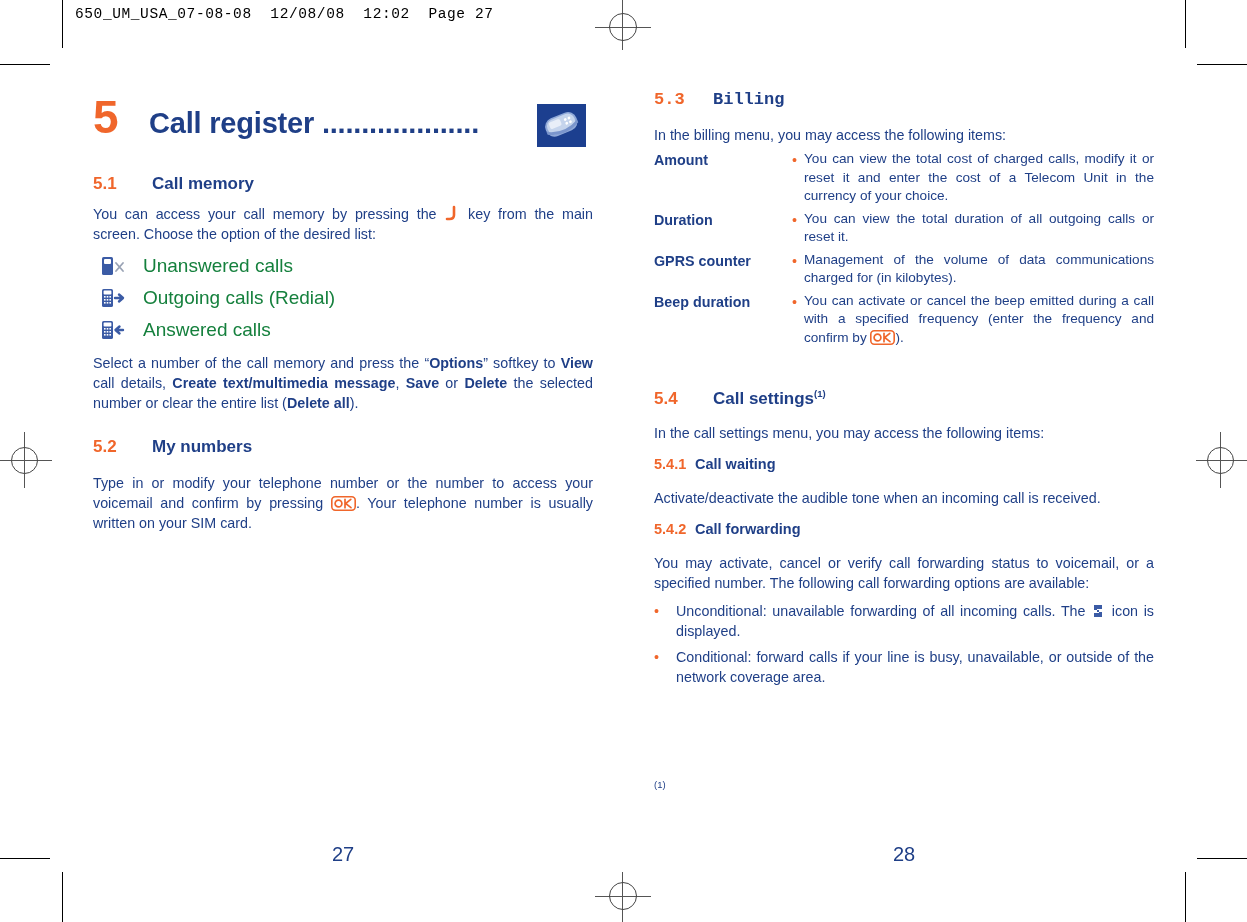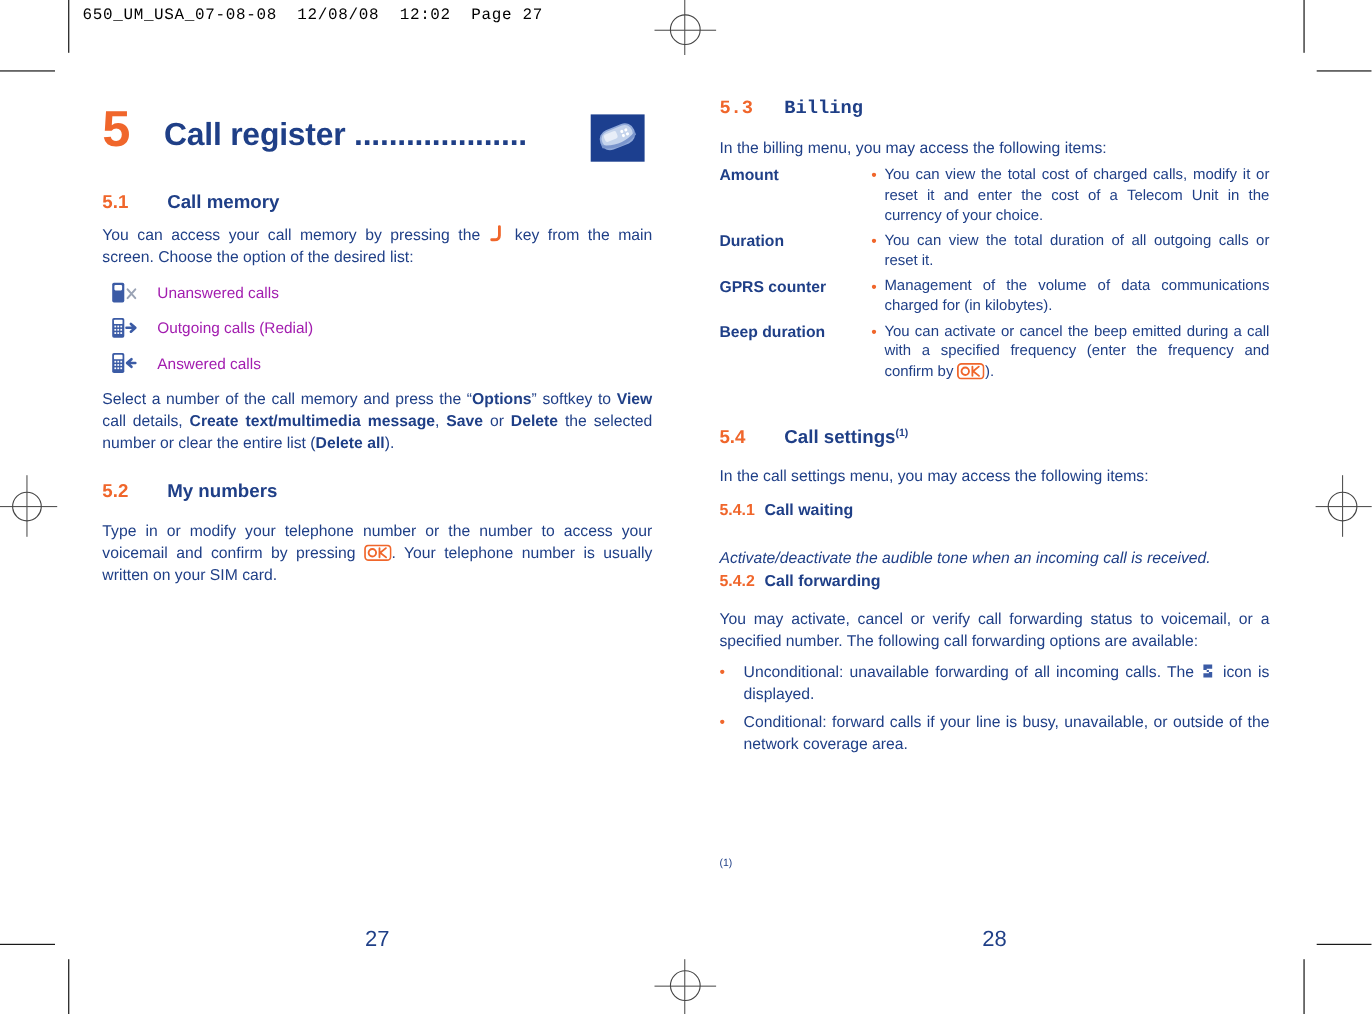--- a/index.html
+++ b/index.html
@@ -66,21 +66,21 @@
     text-align:justify;
   }
   .p.nojust{text-align:left;}
   .p b{font-weight:bold;}
 
   
   .iconrow{position:relative;height:32px;}
   .iconrow .ic{position:absolute;left:8px;top:2px;}
   .iconrow .lbl{
     position:absolute;left:50px;top:2px;
-    font-size:14px;color:#a21caf;line-height:20px;white-space:nowrap;
+    font-size:19px;color:#15803d;line-height:20px;white-space:nowrap;
   }
 
   
   .defrow{position:relative;margin-bottom:4px;}
   .defrow .term{
     position:absolute;left:0;top:0;width:136px;
     font-size:14.3px;font-weight:bold;color:#1f3f87;line-height:20px;
   }
   .defrow .bul{
     position:absolute;left:138px;top:0;
@@ -313,21 +313,21 @@
   <h2 class="h2" style="position:absolute;top:389px;left:0;">
     <span class="num">5.4</span><span class="txt">Call settings</span><span class="sup">(1)</span>
   </h2>
 
   <p class="p nojust" style="position:absolute;top:423px;left:0;width:500px;">In the call settings menu, you may access the following items:</p>
 
   <h3 class="h3" style="position:absolute;top:457px;left:0;">
     <span class="num">5.4.1</span><span class="txt">Call waiting</span>
   </h3>
 
-  <p class="p nojust" style="position:absolute;top:498px;left:0;width:500px;font-style:italic;">Activate/deactivate the audible tone when an incoming call is received.</p>
+  <p class="p nojust" style="position:absolute;top:488px;left:0;width:500px;">Activate/deactivate the audible tone when an incoming call is received.</p>
 
   <h3 class="h3" style="position:absolute;top:522px;left:0;">
     <span class="num">5.4.2</span><span class="txt">Call forwarding</span>
   </h3>
 
   <p class="p" style="position:absolute;top:553px;left:0;width:500px;">You may activate, cancel or verify call forwarding status to voicemail, or a specified number.  The following call forwarding options are available:</p>
 
   <div style="position:absolute;top:598px;left:0;width:500px;">
     <div class="bulrow">
       <span class="bul">•</span>

